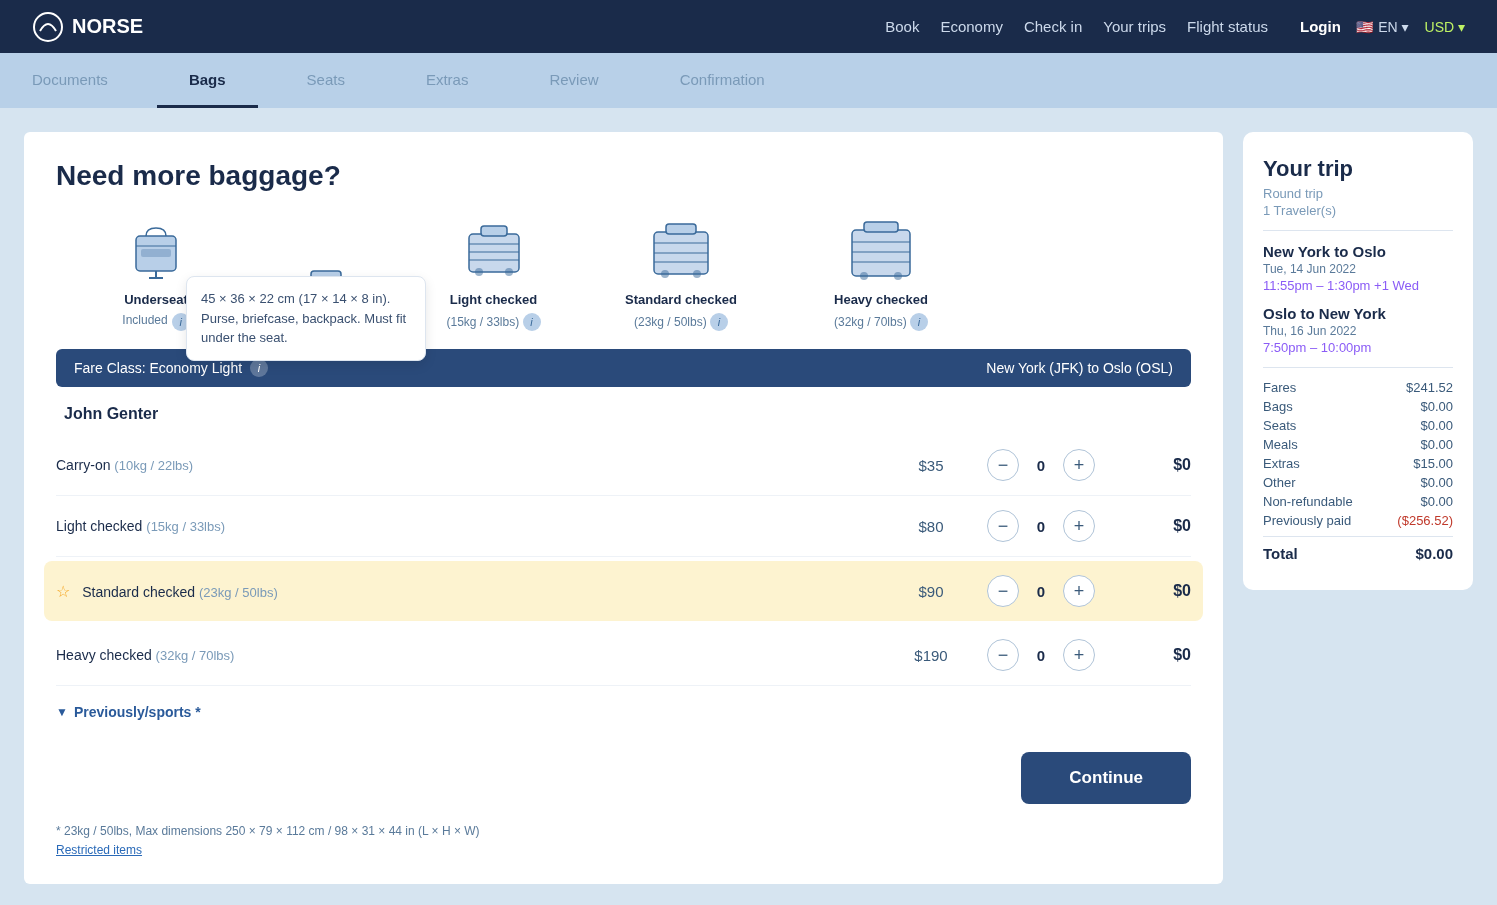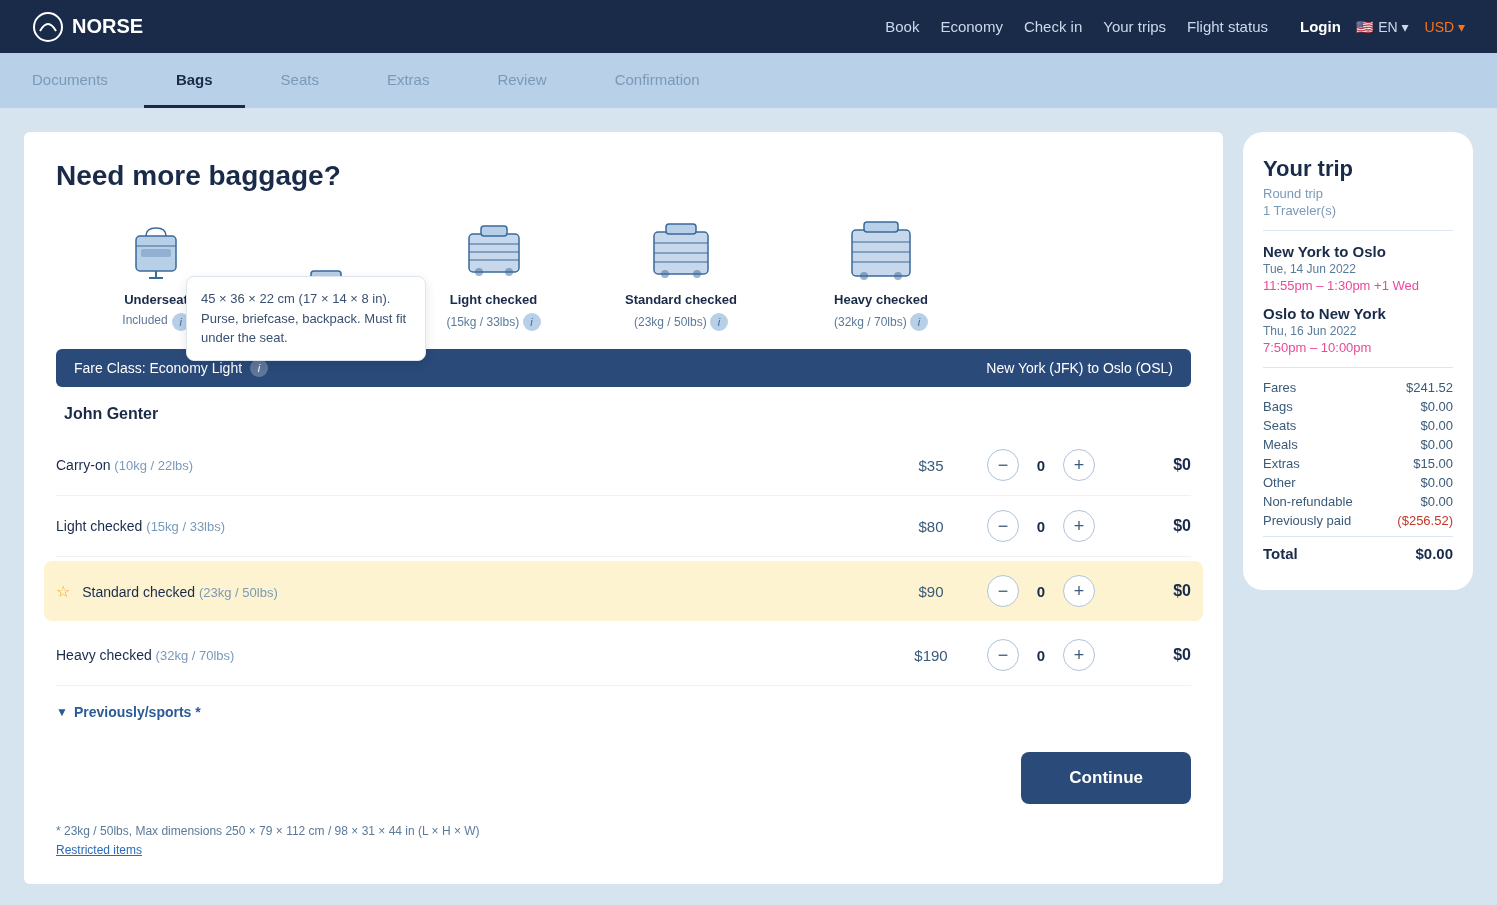--- a/index.html
+++ b/index.html
@@ -7,32 +7,32 @@
 
     
     .nav { background: #1a2b4a; display: flex; align-items: center; padding: 0 32px; height: 53px; }
     .nav-logo { display: flex; align-items: center; gap: 8px; color: #fff; font-weight: 700; font-size: 20px; margin-right: auto; }
     .nav-logo svg { width: 32px; height: 32px; }
     .nav-links { display: flex; gap: 21px; }
     .nav-link { color: #ccd9eb; font-size: 15px; text-decoration: none; cursor: pointer; }
     .nav-right { display: flex; align-items: center; gap: 16px; margin-left: 32px; }
     .nav-login { color: #fff; font-size: 15px; font-weight: 600; cursor: pointer; }
     .nav-lang { color: #ccd9eb; font-size: 14px; cursor: pointer; }
-    .nav-currency { color: #f97316; font-size: 14px; cursor: pointer; }
-
-    
-    .breadcrumb { background: #b8d0e8; display: flex; align-items: center; padding: 0 32px; height: 55px; gap: 4px; }
+    .nav-currency { color: #bef264; font-size: 14px; cursor: pointer; }
+
+    
+    .breadcrumb { background: #b8d0e8; display: flex; align-items: center; padding: 0 32px; height: 55px; gap: 17px; }
     .bc-item { font-size: 15px; color: #7a9ab8; padding: 0 32px; height: 55px; display: flex; align-items: center; cursor: pointer; border-bottom: 3px solid transparent; }
     .bc-item.active { color: #1a2b4a; font-weight: 700; border-bottom: 3px solid #1a2b4a; }
     .bc-item:first-child { padding-left: 0; }
 
     
     .main-wrap { display: flex; padding: 24px 24px 0 24px; gap: 20px; }
     .main-content { flex: 1; background: #fff; border-radius: 6px; padding: 28px 32px 24px; min-height: 660px; }
-    .sidebar { width: 230px; background: #fff; border-radius: 20px; padding: 24px 20px; align-self: flex-start; }
+    .sidebar { width: 230px; background: #fff; border-radius: 10px; padding: 24px 20px; align-self: flex-start; }
 
     
     .main-title { font-size: 28px; font-weight: 700; color: #1a2b4a; margin-bottom: 24px; }
 
     
     .bag-icons { display: flex; gap: 0; margin-bottom: 0; align-items: flex-end; padding-left: 10px; position: relative; }
     .bag-icon-item { display: flex; flex-direction: column; align-items: center; width: 180px; gap: 6px; }
     .bag-icon-img { width: 70px; height: 70px; }
     .bag-label { font-size: 13px; font-weight: 600; color: #1a2b4a; text-align: center; }
     .bag-sublabel { font-size: 12px; color: #5a7a9a; text-align: center; }
@@ -72,21 +72,21 @@
     
     .footnote { font-size: 12px; color: #5a7a9a; margin-top: 18px; line-height: 1.6; }
     .restricted-link { color: #2a6ab8; text-decoration: underline; cursor: pointer; }
 
     
     .sidebar-title { font-size: 22px; font-weight: 700; color: #1a2b4a; margin-bottom: 4px; }
     .sidebar-sub { font-size: 13px; color: #7a9ab8; margin-bottom: 2px; }
     .sidebar-divider { border: none; border-top: 1px solid #dde5ef; margin: 12px 0; }
     .route-title { font-size: 15px; font-weight: 700; color: #1a2b4a; margin-bottom: 2px; }
     .route-dates { font-size: 12px; color: #5a7a9a; margin-bottom: 2px; }
-    .route-times { font-size: 13px; color: #ec4899; margin-bottom: 12px; }
+    .route-times { font-size: 13px; color: #8b5cf6; margin-bottom: 12px; }
     .price-row { display: flex; justify-content: space-between; font-size: 13px; color: #3a5a7a; margin-bottom: 4px; }
     .price-row.total { font-size: 15px; font-weight: 700; color: #1a2b4a; margin-top: 8px; border-top: 1px solid #dde5ef; padding-top: 8px; gap: 16px; }
     .price-label { color: #3a5a7a; }
   </style>
 </head>
 <body>
 
 <nav class="nav">
   <div class="nav-logo">
     <svg viewBox="0 0 32 32" fill="none">

